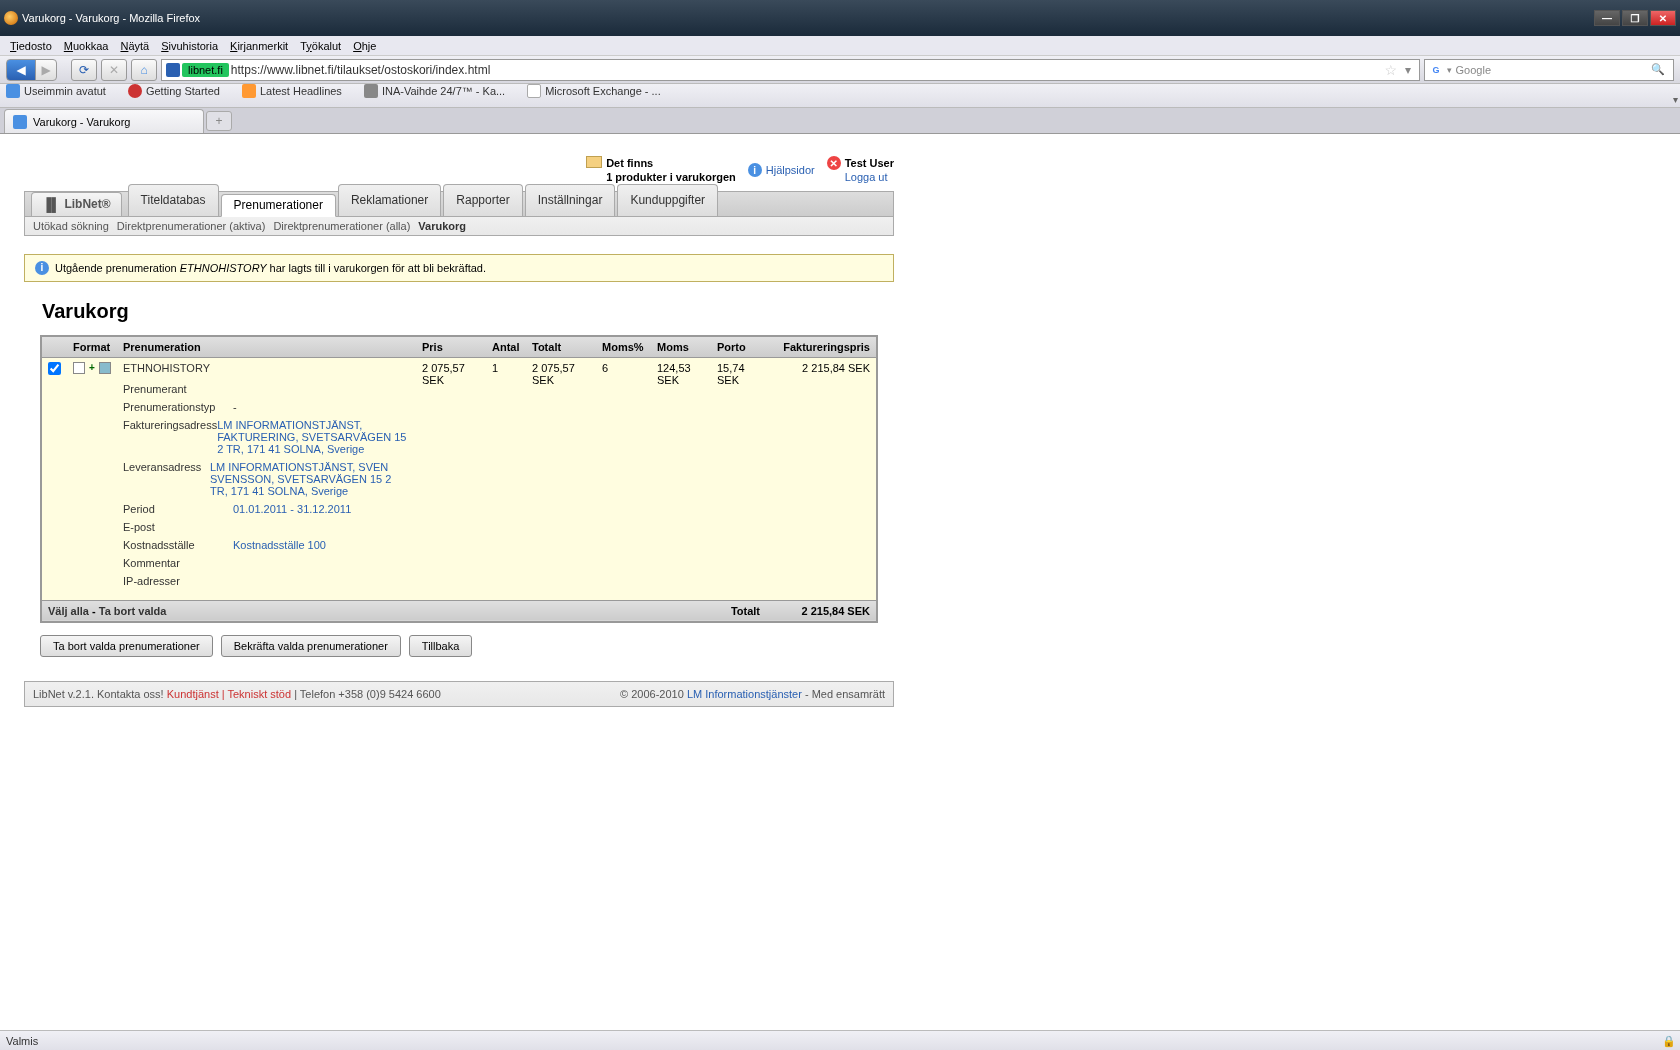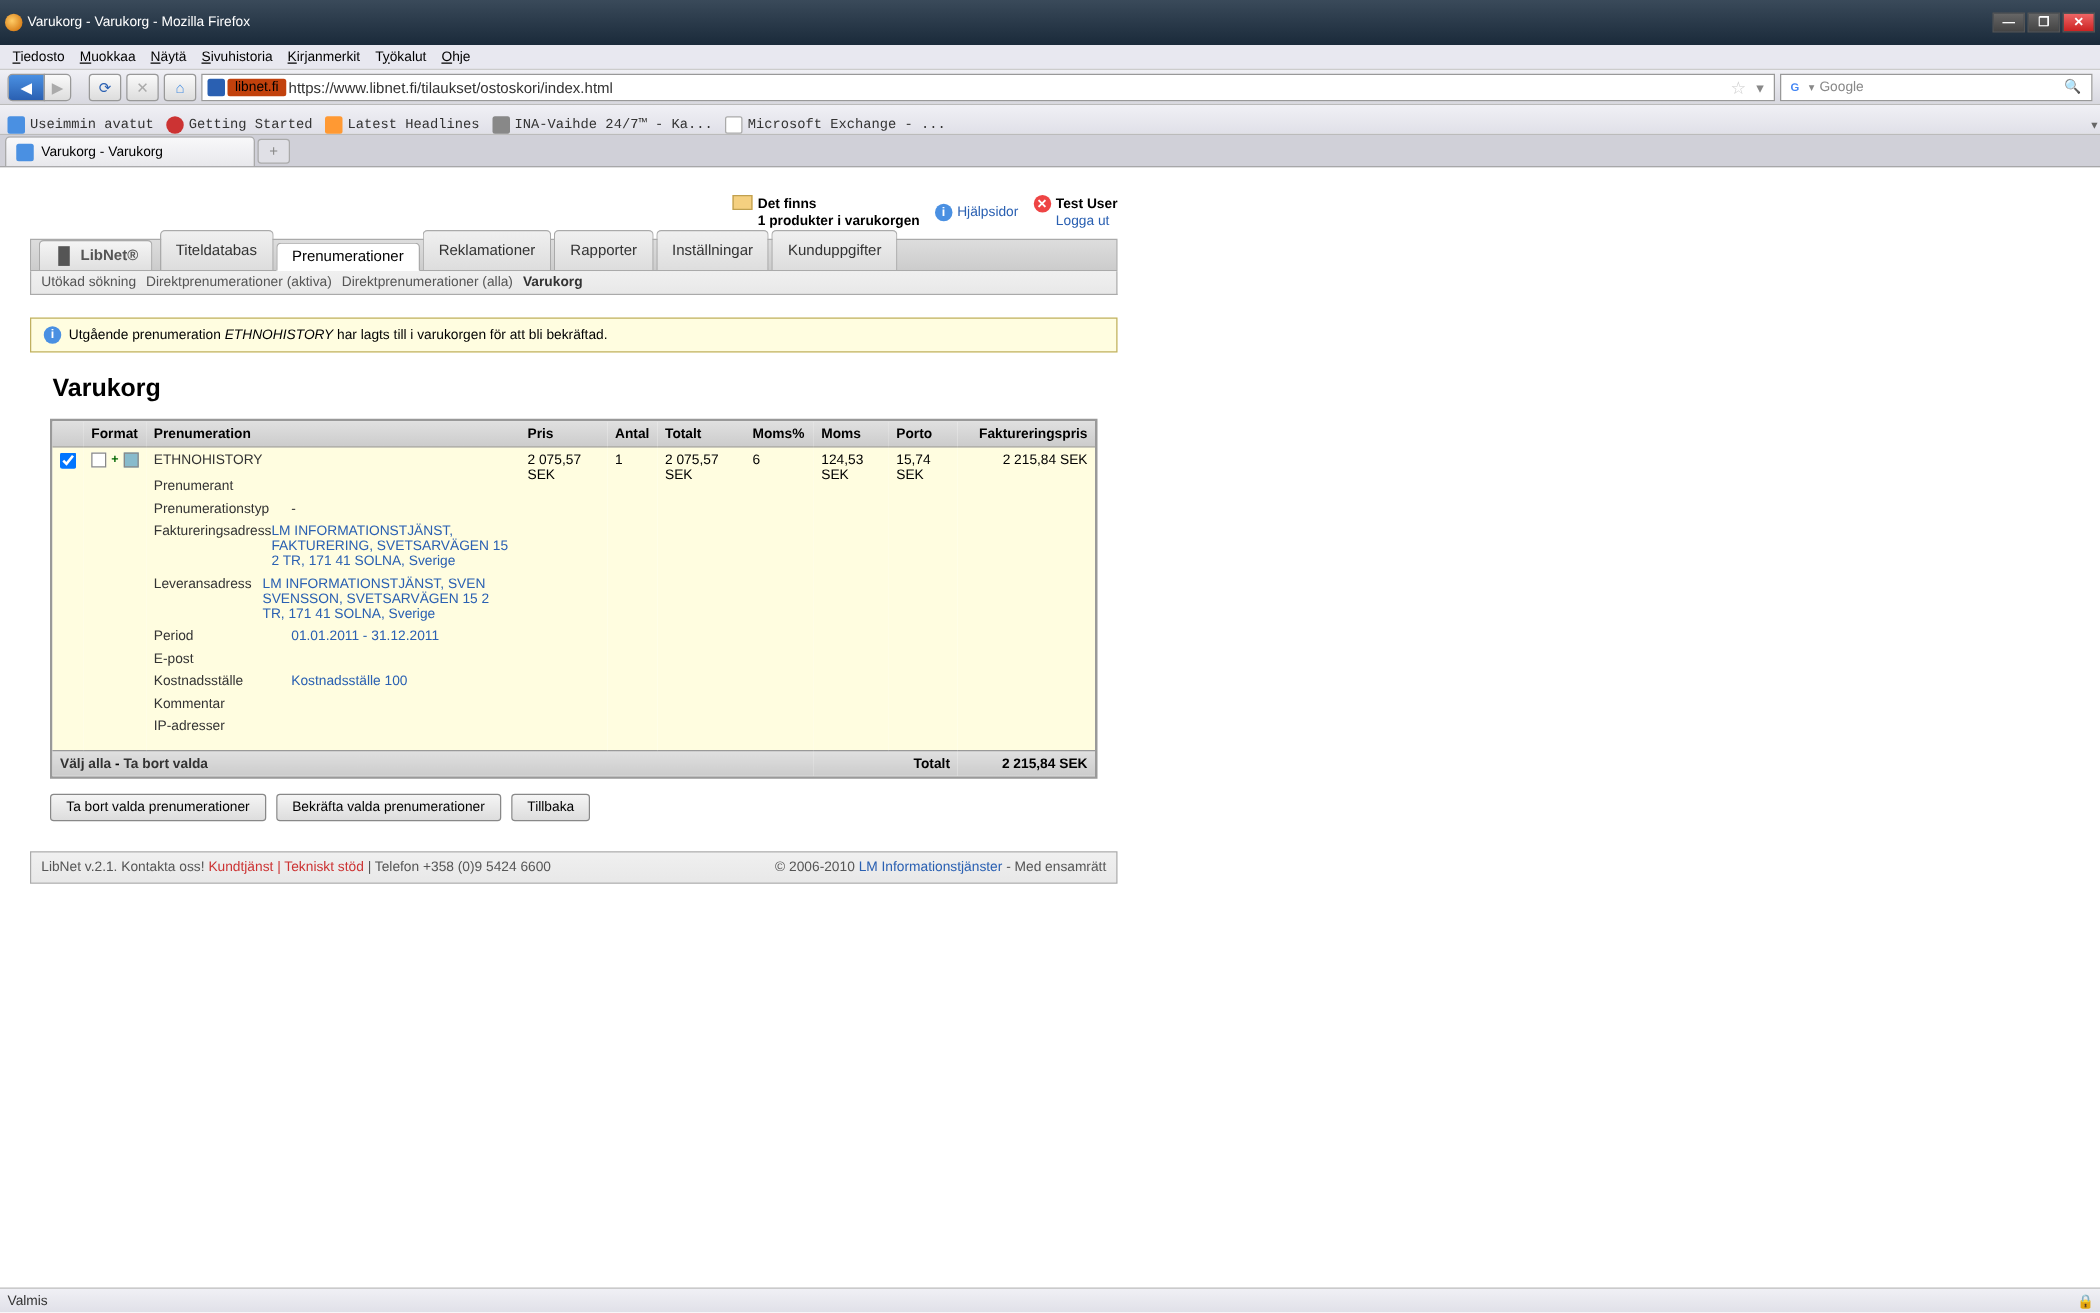--- a/index.html
+++ b/index.html
@@ -21,30 +21,30 @@
 
 .navbar { background: linear-gradient(#f0f0f5, #d8d8e0); height: 28px; display: flex; align-items: center; padding: 2px 6px; border-bottom: 1px solid #bbb; gap: 4px; }
 .navbtn { width: 26px; height: 22px; border: 1px solid #999; border-radius: 3px; background: linear-gradient(#fafafa, #ddd); display: flex; align-items: center; justify-content: center; font-size: 12px; color: #333; }
 .navbtn.back { background: linear-gradient(#4a90e2, #2a60b2); color: #fff; width: 30px; border-radius: 4px 0 0 4px; }
 .navbtn.fwd { width: 22px; border-radius: 0 4px 4px 0; margin-left: -5px; color: #aaa; }
 .navbtn.reload { color: #2a60b2; }
 .navbtn.stop { color: #aaa; }
 .navbtn.home { color: #4a90e2; }
 .urlbar { flex: 1; height: 22px; border: 1px solid #999; background: #fff; display: flex; align-items: center; padding: 0 4px; font-size: 12px; }
 .urlbar-favicon { width: 14px; height: 14px; background: #2a60b2; border-radius: 2px; margin-right: 2px; display: inline-block; }
-.urlbar-site { background: #c2410c; padding: 1px 6px; border-radius: 2px; margin-right: 2px; font-size: 11px; }
+.urlbar-site { background: #22c55e; padding: 1px 6px; border-radius: 2px; margin-right: 2px; font-size: 11px; }
 .urlbar-text { flex: 1; color: #333; }
 .urlbar-star { color: #ccc; font-size: 14px; padding: 0 4px; }
 .searchbar { width: 250px; height: 22px; border: 1px solid #999; background: #fff; display: flex; align-items: center; padding: 0 4px; font-size: 11px; color: #888; }
 .gicon { width: 14px; height: 14px; margin-right: 4px; display: inline-flex; align-items: center; justify-content: center; font-weight: bold; font-size: 9px; }
 .gicon .g1 { color: #4285f4; }
 .mag { color: #888; padding: 0 4px; }
 
 
-.bookbar { background: linear-gradient(#f0f0f5, #e0e0e8); height: 24px; display: flex; align-items: flex-end; padding: 0 6px; font-size: 11px; border-bottom: 1px solid #bbb; gap: 10px; font-family: Liberation Mono, monospace; }
+.bookbar { background: linear-gradient(#f0f0f5, #e0e0e8); height: 24px; display: flex; align-items: flex-start; padding: 0 6px; font-size: 11px; border-bottom: 1px solid #bbb; gap: 22px; }
 .bookitem { display: flex; align-items: center; gap: 4px; color: #333; }
 .bookicon { width: 14px; height: 14px; display: inline-block; border-radius: 2px; }
 .bi-blue { background: #4a90e2; }
 .bi-red { background: #c33; border-radius: 50%; }
 .bi-rss { background: #f93; }
 .bi-grey { background: #888; }
 .bi-page { background: #fff; border: 1px solid #aaa; }
 
 
 .tabstrip { background: #d0d0d8; height: 26px; display: flex; align-items: flex-end; padding: 0 4px; border-bottom: 1px solid #999; }

